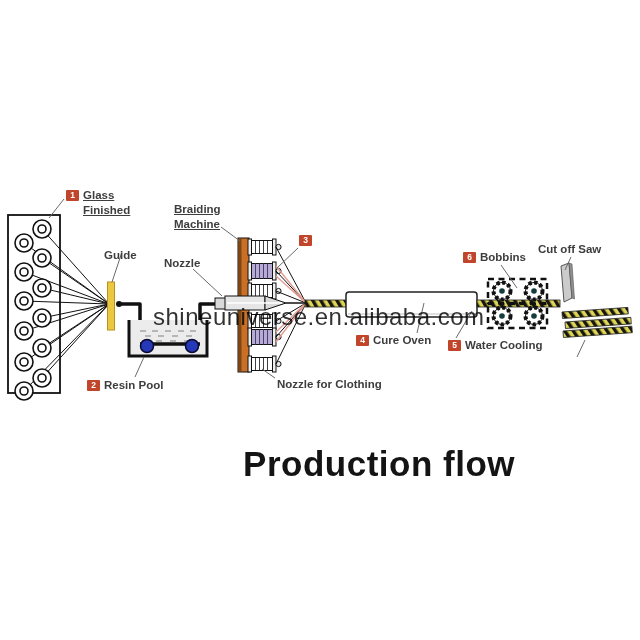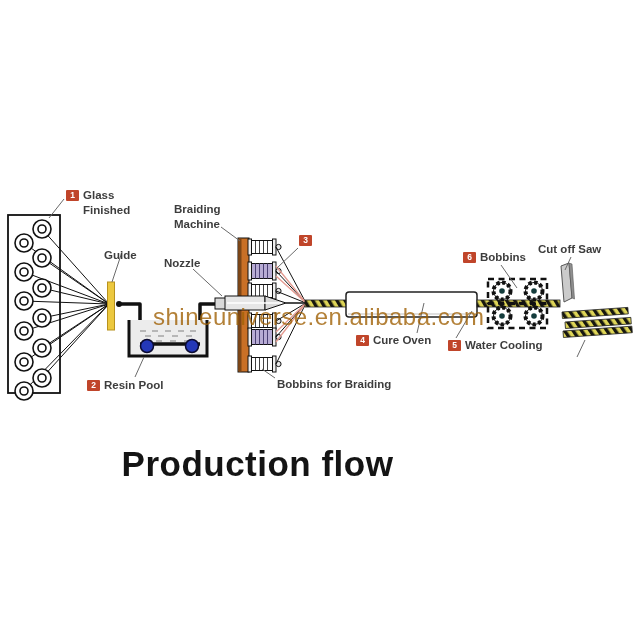--- a/index.html
+++ b/index.html
@@ -4,25 +4,25 @@
 <style>
   html,body{margin:0;padding:0;background:#fff;}
   #canvas{position:relative;width:640px;height:640px;background:#fff;overflow:hidden;
           font-family:"Liberation Sans",sans-serif;}
   #diagram-svg{position:absolute;left:0;top:0;}
   .lbl{position:absolute;display:flex;gap:4px;align-items:flex-start;
        font:600 11.5px/15px "Liberation Sans",sans-serif;color:#3d3d3d;white-space:nowrap;}
   .badge{display:inline-block;min-width:11px;height:11px;padding:0 1px;background:#c0452a;
          color:#fff;font:700 8.5px/11px "Liberation Sans",sans-serif;text-align:center;
          margin-top:2px;border-radius:1px;}
-  .lines span{display:block;}
-  .title{position:absolute;left:0;width:515px;top:442px;text-align:center;
+  .lines span{display:block;text-decoration:underline;}
+  .title{position:absolute;left:0;width:515px;top:442px;text-align:right;
          font:700 35px/44px "Liberation Sans",sans-serif;color:#141414;letter-spacing:.5px;}
   .watermark{position:absolute;left:153px;top:303px;
-             font:400 24px/28px "Liberation Sans",sans-serif;color:#a16207;opacity:.8;
+             font:400 24px/28px "Liberation Sans",sans-serif;color:#000000;opacity:.8;
              letter-spacing:.5px;}
 </style>
 </head>
 <body>
 
 <div id="canvas">
 
 <svg id="diagram-svg" width="640" height="640" viewBox="0 0 640 640">
   <defs>
     <pattern id="braid" width="7" height="10" patternUnits="userSpaceOnUse" patternTransform="rotate(-30)">
@@ -215,21 +215,21 @@
   <div class="lbl" style="left:299px;top:233px">
     <span class="badge">3</span>
   </div>
 
   <div class="lbl" style="left:87px;top:378px">
     <span class="badge">2</span>
     <span>Resin Pool</span>
   </div>
 
   <div class="lbl" style="left:277px;top:377px">
-    <span>Bobbins for Braiding</span>
+    <span>Nozzle for Clothing</span>
   </div>
 
   <div class="lbl" style="left:356px;top:333px">
     <span class="badge">4</span>
     <span>Cure Oven</span>
   </div>
 
   <div class="lbl" style="left:448px;top:338px">
     <span class="badge">5</span>
     <span>Water Cooling</span>

